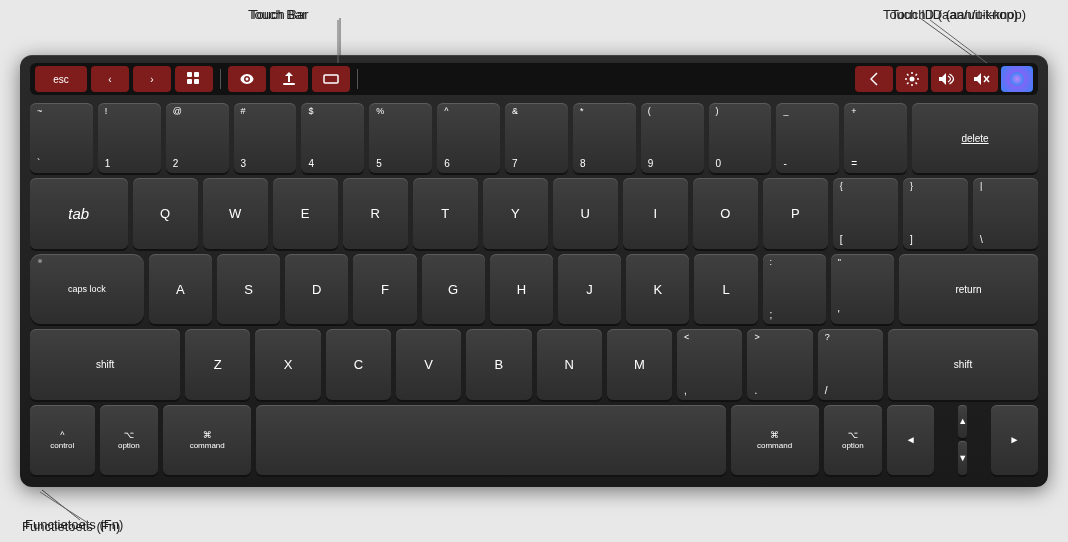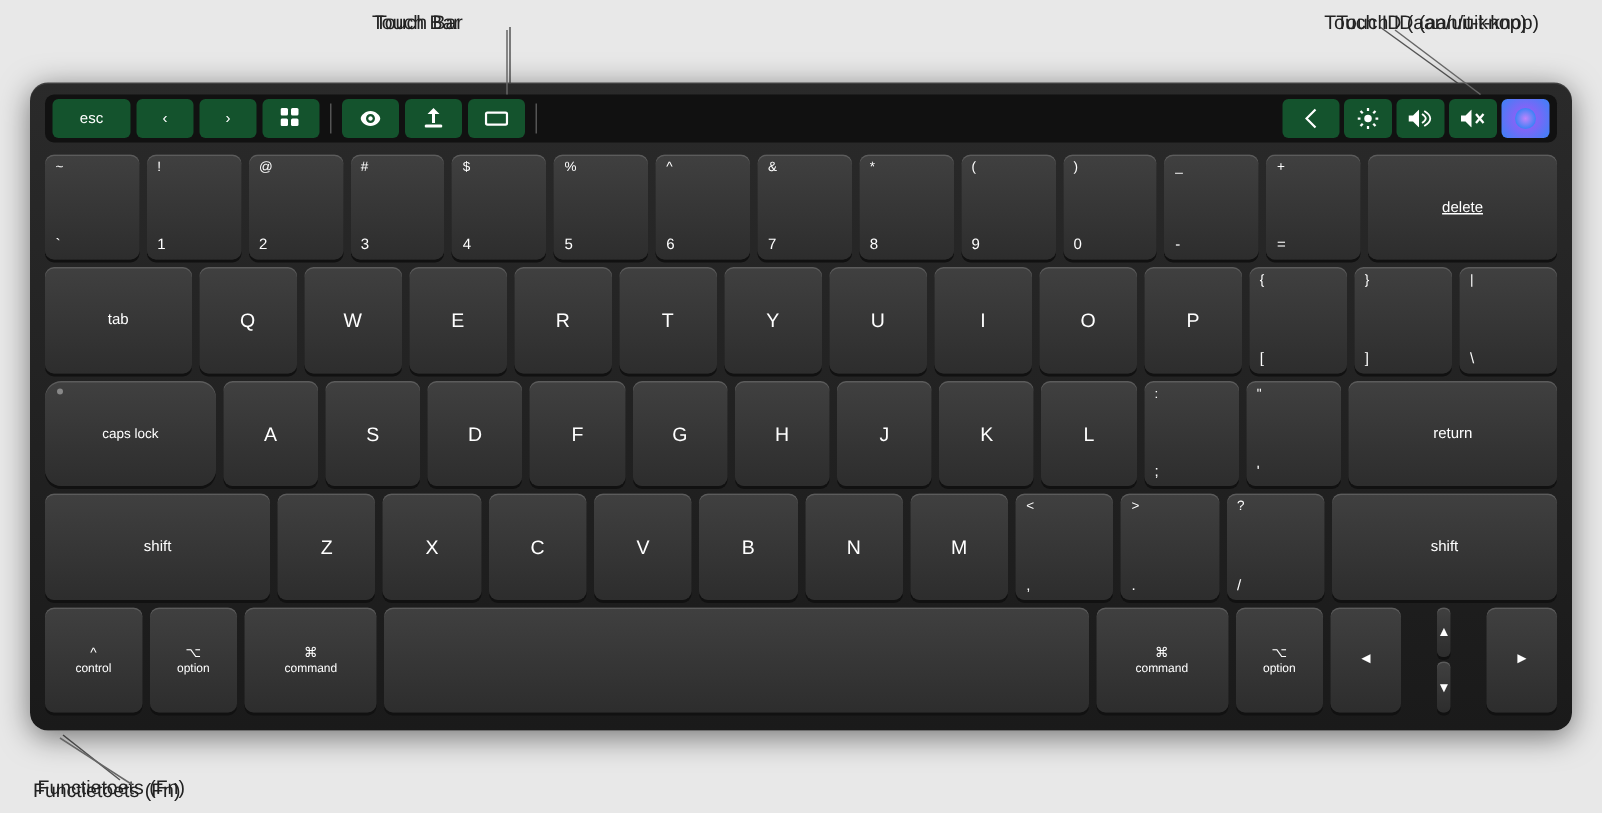--- a/index.html
+++ b/index.html
@@ -46,21 +46,21 @@
       align-items: center;
       gap: 4px;
       height: 32px;
       background: #111;
       border-radius: 6px;
       padding: 3px 5px;
       margin-bottom: 3px;
     }
 
     .tb-key {
-      background: #14532d;
+      background: #7f1d1d;
       border-radius: 4px;
       color: #fff;
       font-size: 10px;
       display: flex;
       align-items: center;
       justify-content: center;
       height: 26px;
       cursor: pointer;
       user-select: none;
     }
@@ -336,21 +336,21 @@
           <span class="bot-char">-</span>
         </div>
       <div class="key">
           <span class="top-char">+</span>
           <span class="bot-char">=</span>
         </div>
       <div class="key wide-delete" style="font-size:10px;">delete</div>
     </div>
 
     <div class="key-row">
-      <div class="key wide-tab" style="font-size:10px;">tab</div>
+      <div class="key wide-tab" style="font-size:15px;font-style:italic;">tab</div>
       <div class="key">
           <span class="main-char">Q</span>
         </div>
       <div class="key">
           <span class="main-char">W</span>
         </div>
       <div class="key">
           <span class="main-char">E</span>
         </div>
       <div class="key">

